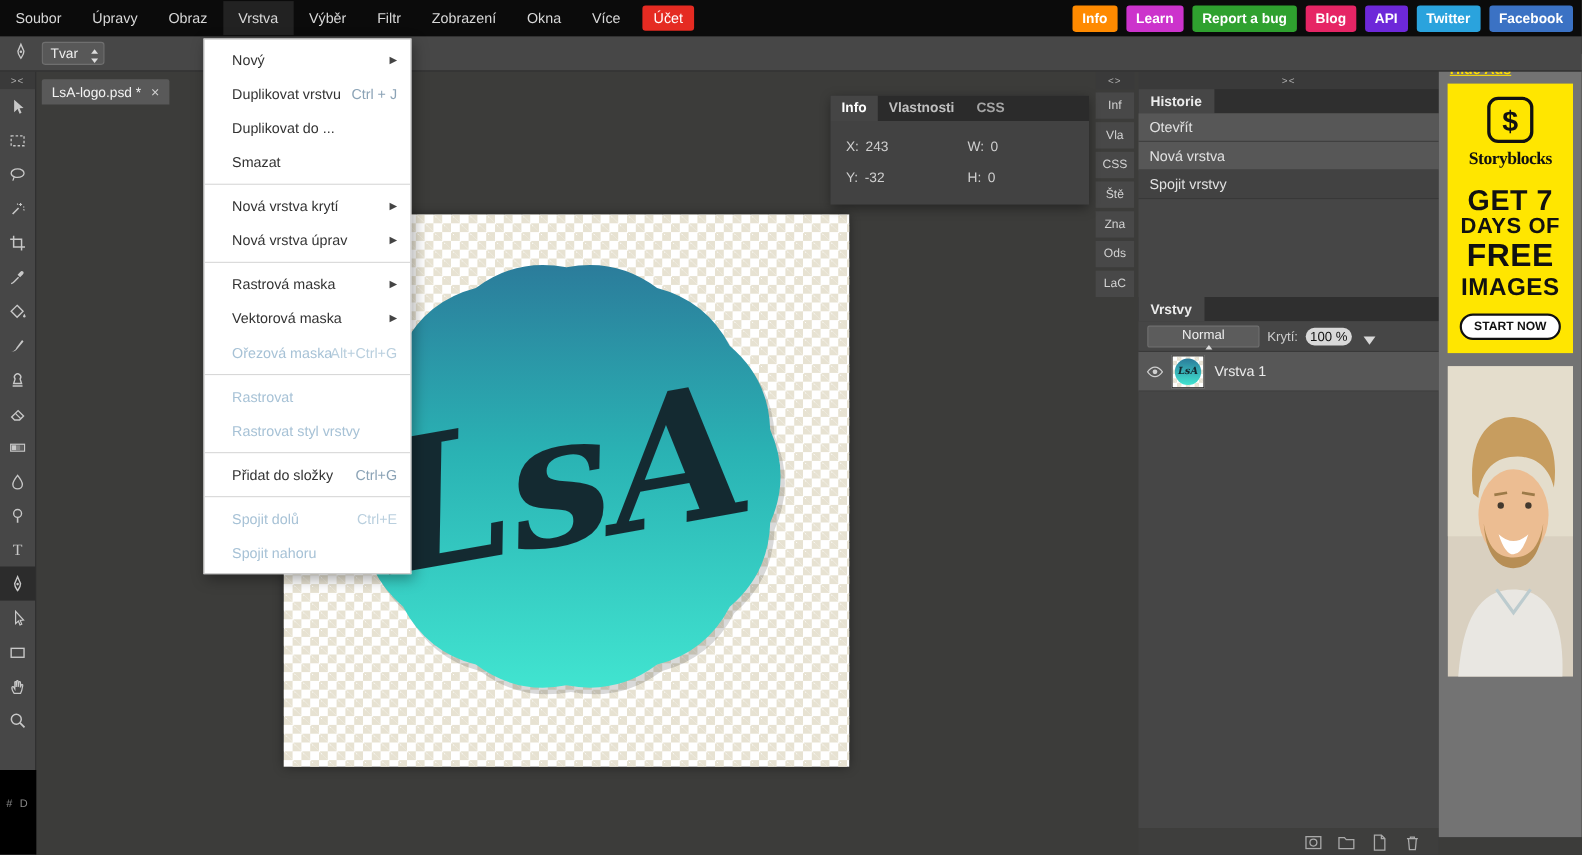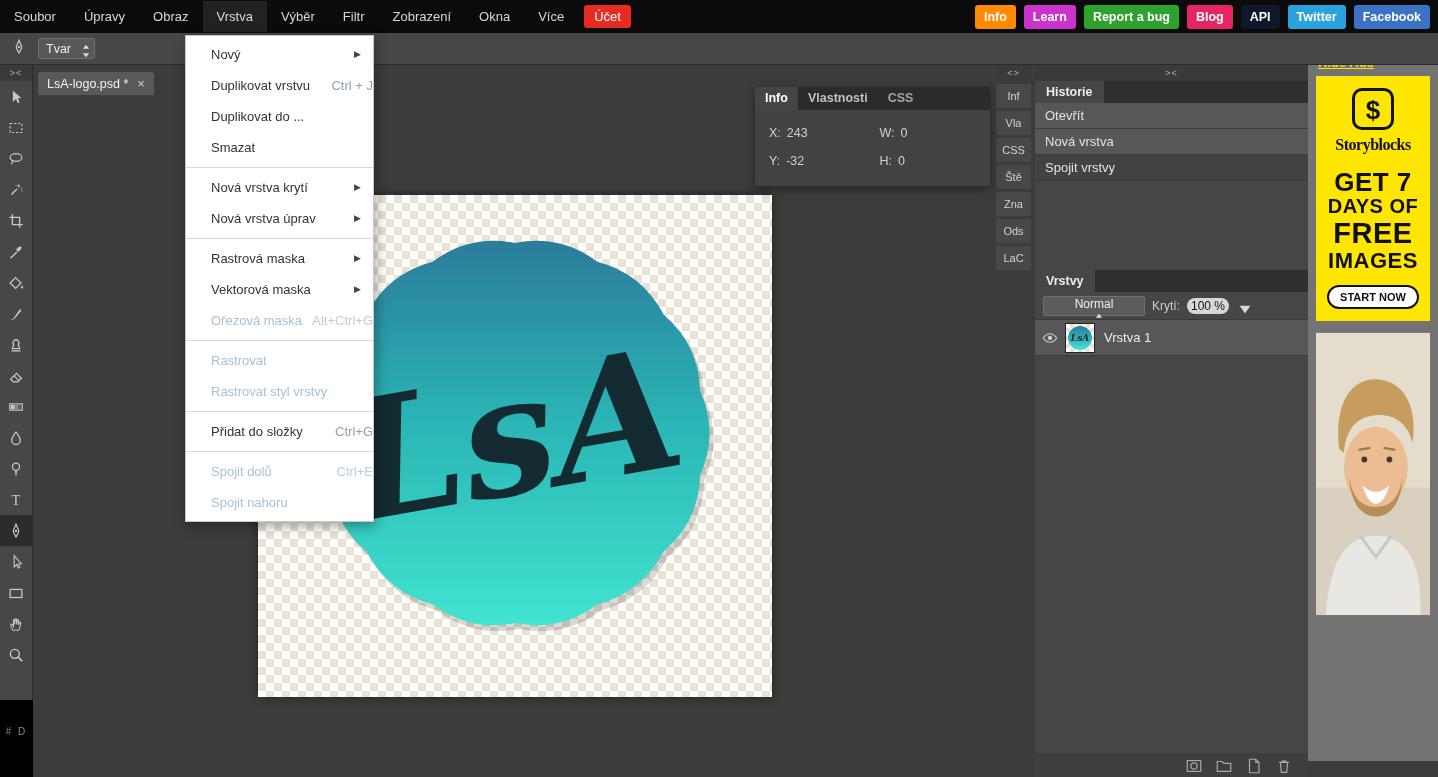--- a/index.html
+++ b/index.html
@@ -40,21 +40,21 @@
       linear-gradient(45deg,#e7e2d2 25%,transparent 25%,transparent 75%,#e7e2d2 75%),
       linear-gradient(45deg,#e7e2d2 25%,transparent 25%,transparent 75%,#e7e2d2 75%);
     background-size:16px 16px; background-position:0 0, 8px 8px; }
   .document { position:absolute; left:258px; top:195px; width:514px; height:502px; box-shadow:0 0 10px rgba(0,0,0,.45); z-index:10; }
   .document svg { width:100%; height:100%; display:block; }
   .logo-text { font-family:"DejaVu Serif", serif; font-style:italic; font-weight:bold; }
 
   
   .menu { position:absolute; left:185px; top:35px; width:189px; background:#ffffff; border:1px solid #c8c8c8; box-shadow:2px 4px 12px rgba(0,0,0,.35); padding:3px 0; z-index:100; }
   .menu-item { position:relative; height:31px; line-height:31px; padding-left:25px; color:#333; font-size:13px; cursor:default; }
-  .menu-item .shortcut { position:absolute; right:0; color:#8ba3b6; }
+  .menu-item .shortcut { position:absolute; right:12px; color:#8ba3b6; }
   .menu-item .sub-arrow { position:absolute; right:12px; font-size:9px; color:#444; }
   .menu-item.disabled { color:#a7c2d6; }
   .menu-item.disabled .shortcut { color:#b9cfde; }
   .menu-item.highlighted { background:#b4d7ef; }
   .menu-sep { height:1px; background:#d8d8d8; margin:4px 0; }
 
   
   .info-panel { position:absolute; left:755px; top:87px; width:235px; background:#424242; box-shadow:0 3px 10px rgba(0,0,0,.4); z-index:50; }
   .panel-tabs { display:flex; background:#2b2b2b; height:23px; align-items:stretch; }
   .panel-tab { padding:0 10px; line-height:23px; color:#c0c0c0; font-size:12.5px; font-weight:bold; }
@@ -120,21 +120,21 @@
       <span class="mb-item">Zobrazení</span>
       <span class="mb-item">Okna</span>
       <span class="mb-item">Více</span>
     </div>
   <span class="account-btn">Účet</span>
   <div class="tb-right">
       <span class="tb-btn" style="background: rgb(255, 138, 0);">Info</span>
       <span class="tb-btn" style="background: rgb(204, 51, 204);">Learn</span>
       <span class="tb-btn" style="background: rgb(47, 161, 47);">Report a bug</span>
       <span class="tb-btn" style="background: rgb(230, 37, 101);">Blog</span>
-      <span class="tb-btn" style="background: #0f172a;">API</span>
+      <span class="tb-btn" style="background: #6d28d9;">API</span>
       <span class="tb-btn" style="background: rgb(42, 163, 221);">Twitter</span>
       <span class="tb-btn" style="background: rgb(59, 114, 196);">Facebook</span>
     </div>
 </div>
 
 <div class="optionsbar">
   <span class="opt-tool-icon icon">
       <svg viewBox="0 0 20 20" aria-hidden="true">
         <path d="M10 2.5 L13 9.5 C13 13 11 15 10 16.5 C9 15 7 13 7 9.5 Z" fill="none" stroke="#c8c8c8" stroke-width="1.4"></path>
         <circle cx="10" cy="10" r="1.3" fill="#c8c8c8"></circle>

